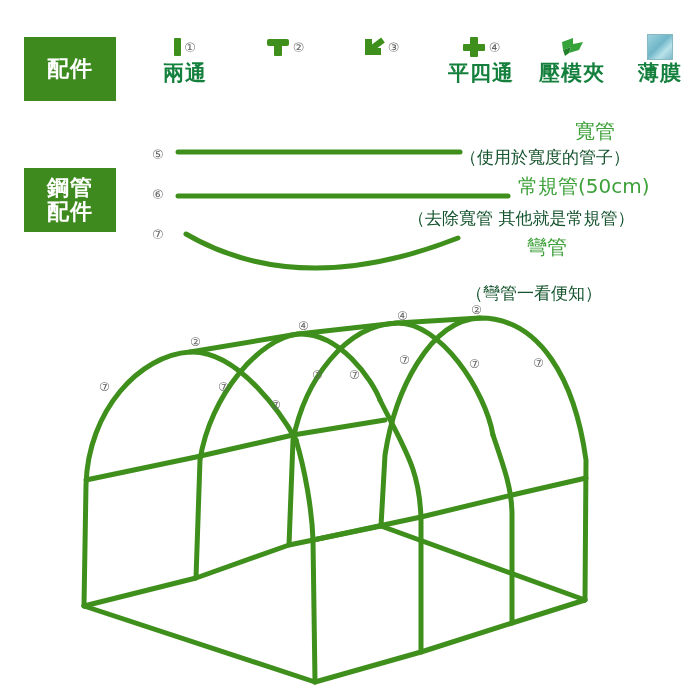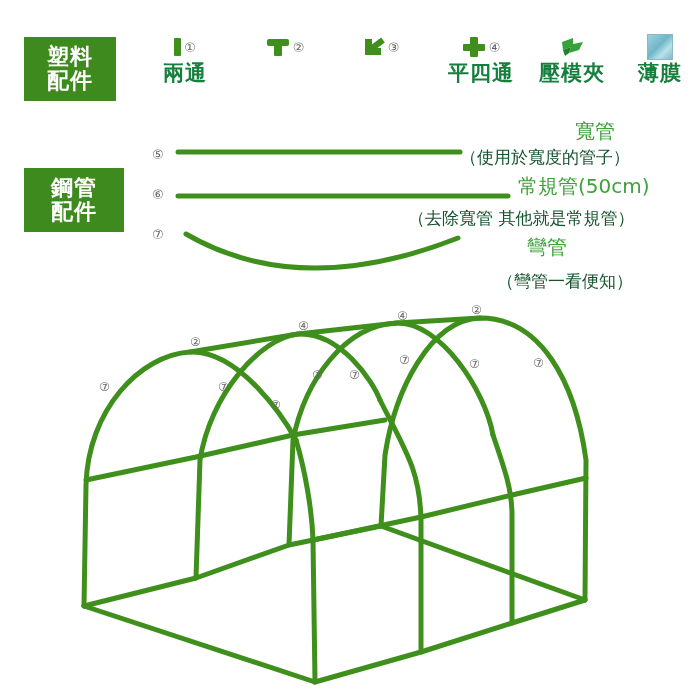--- a/index.html
+++ b/index.html
@@ -17,21 +17,20 @@
   .pipe-num { position:absolute; font-size:13px; color:#666; }
   .pipe-title { position:absolute; font-size:20px; color:#3ea13a; white-space:nowrap; }
   .pipe-desc { position:absolute; font-size:17px; color:#14532d; white-space:nowrap; }
   .diagram-num { position:absolute; font-size:12px; color:#666; }
   svg { position:absolute; left:0; top:0; }
 </style>
 </head>
 <body>
 
 <div class="cat-box" style="left:24px;top:37px;width:92px;height:64px;">
-  <span>塑料</span>
   <span>配件</span>
 </div>
 
 <div class="part" style="left:152px;top:34px;width:66px;">
   <div class="icon-row">
     <span style="display:inline-block;width:7px;height:18px;background:#3f8f1c;border-radius:1px;"></span>
     <span class="num">①</span>
   </div>
   <div class="name">兩通</div>
 </div>
@@ -78,35 +77,35 @@
   <div class="name">壓模夾</div>
 </div>
 
 <div class="part" style="left:628px;top:34px;width:64px;">
   <div class="icon-row">
     <span style="display:inline-block;width:24px;height:24px;background:linear-gradient(135deg,#9fd3de 0%,#6fb6c8 45%,#b8e2ea 70%,#7fb9c8 100%);border:1px solid #89b7c2;"></span>
   </div>
   <div class="name">薄膜</div>
 </div>
 
-<div class="cat-box" style="left:24px;top:168px;width:100px;height:64px;">
+<div class="cat-box" style="left:24px;top:168px;width:92px;height:64px;">
   <span>鋼管</span>
   <span>配件</span>
 </div>
 
 <span class="pipe-num" style="left:152px;top:147px;">⑤</span>
 <span class="pipe-num" style="left:152px;top:187px;">⑥</span>
 <span class="pipe-num" style="left:152px;top:227px;">⑦</span>
 
 <span class="pipe-title" style="left:527px;top:118px;margin-left:48px;">寬管</span>
 <span class="pipe-desc" style="left:460px;top:146px;">（使用於寬度的管子）</span>
 <span class="pipe-title" style="left:518px;top:173px;text-align:right;">常規管(50cm)</span>
 <span class="pipe-desc" style="left:408px;top:207px;">（去除寬管  其他就是常規管）</span>
 <span class="pipe-title" style="left:527px;top:234px;">彎管</span>
-<span class="pipe-desc" style="left:466px;top:270px;margin-left:31px;">（彎管一看便知）</span>
+<span class="pipe-desc" style="left:466px;top:282px;">（彎管一看便知）</span>
 
 <svg width="700" height="700">
   <g stroke="#3f8f1c" stroke-width="5" fill="none" stroke-linecap="round">
 
     <line x1="178" y1="152" x2="460" y2="152"></line>
     <line x1="178" y1="196" x2="508" y2="196"></line>
     <path d="M186 234 Q300 300 458 238"></path>
   </g>
 
   <g stroke="#3f8f1c" stroke-width="5" fill="none" stroke-linejoin="round" stroke-linecap="round">

